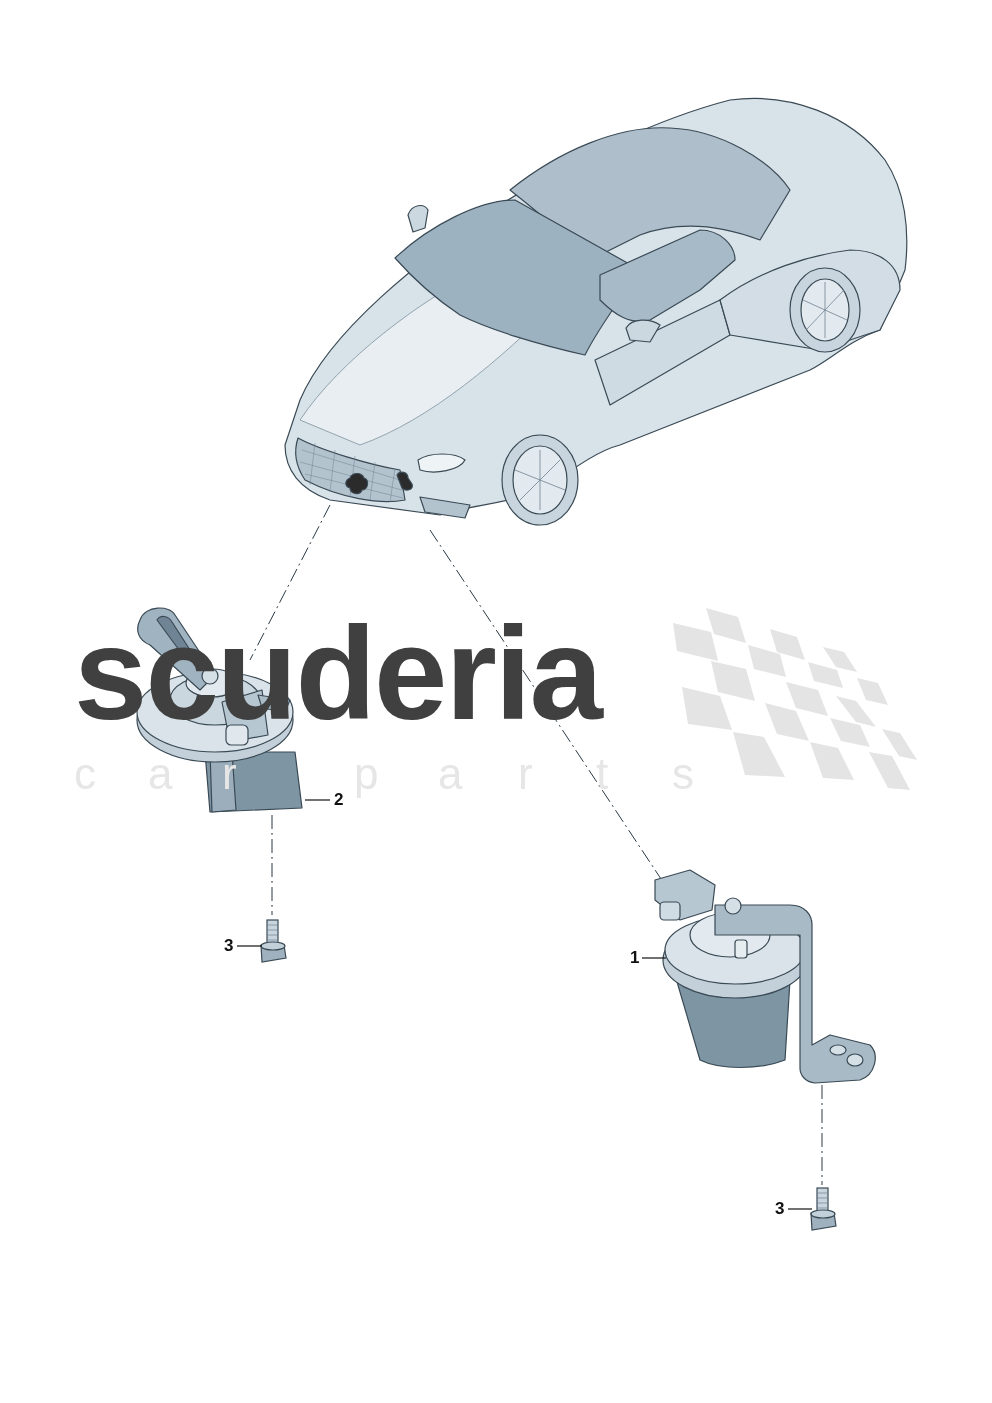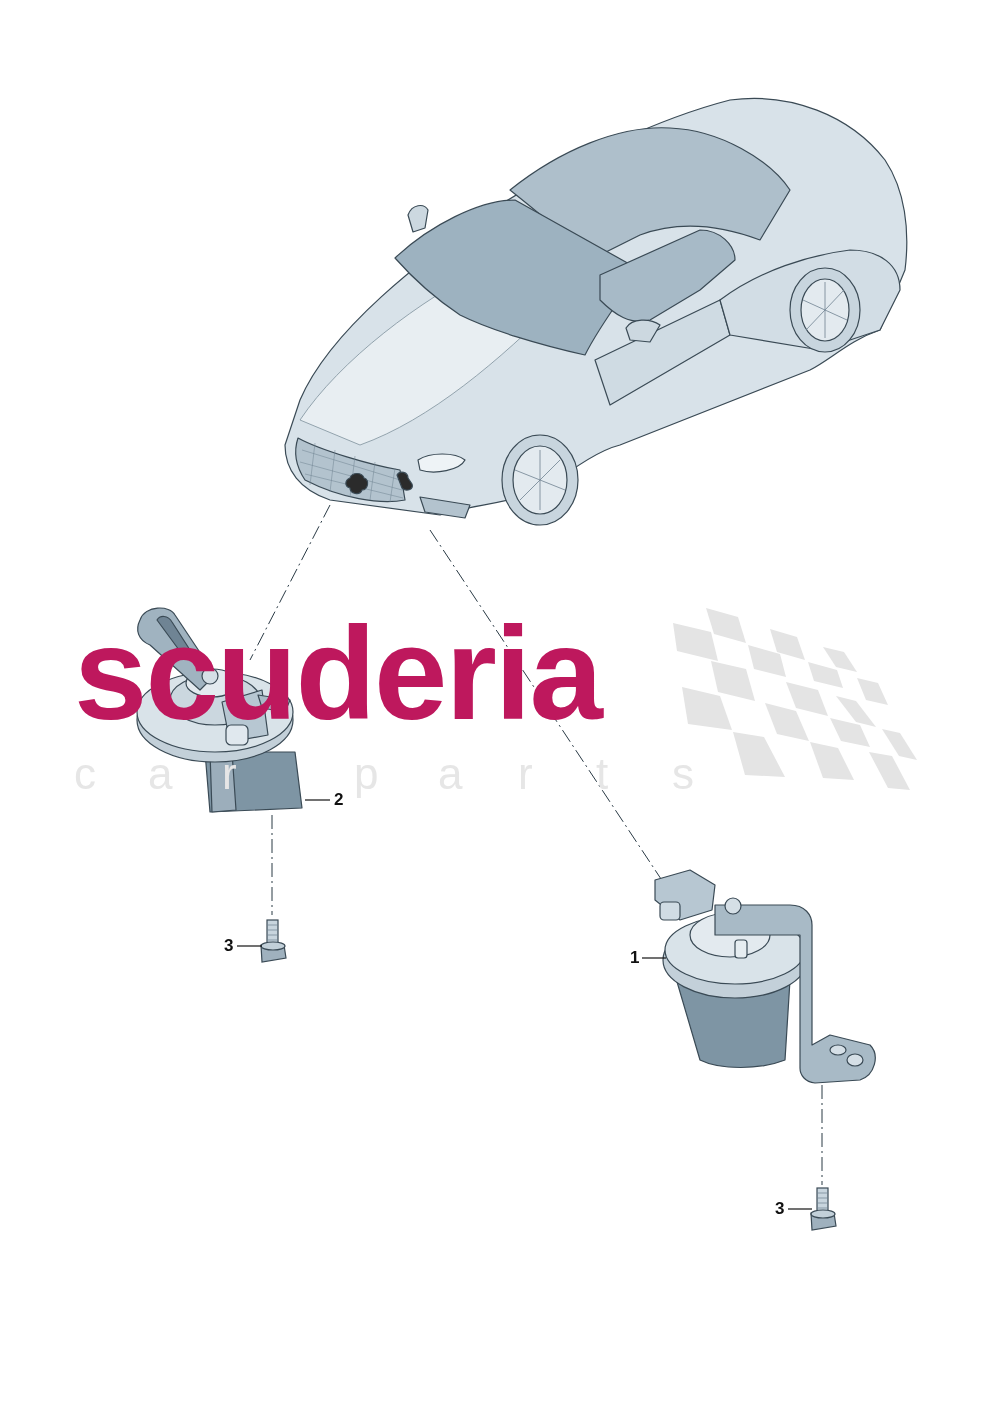--- a/index.html
+++ b/index.html
@@ -1,19 +1,19 @@
 <!DOCTYPE html>
 <html><head>
 <meta charset="utf-8">
 <style>
   html, body { margin: 0; padding: 0; background: #ffffff; }
   body { width: 992px; height: 1403px; position: relative; overflow: hidden; font-family: "Liberation Sans", sans-serif; }
   #diagram { position: absolute; left: 0; top: 0; width: 992px; height: 1403px; }
   .callout { position: absolute; font-family: "Liberation Sans", sans-serif; font-weight: bold; font-size: 17px; color: #111; line-height: 1; }
-  .wm-text { position: absolute; font-family: "Liberation Sans", sans-serif; font-weight: bold; color: #be185d; letter-spacing: -2px; line-height: 1; }
+  .wm-text { position: absolute; font-family: "Liberation Sans", sans-serif; font-weight: bold; color: #404040; letter-spacing: -2px; line-height: 1; }
   .wm-sub { position: absolute; font-family: "Liberation Sans", sans-serif; color: #e6e6e6; line-height: 1; }
 </style>
 </head>
 <body>
 
 <div id="diagram">
 <svg width="992" height="1403" viewBox="0 0 992 1403" xmlns="http://www.w3.org/2000/svg">
 
   <g fill="#e4e4e4">
     <polygon points="706,608 738,617 746,643 714,634"></polygon>

